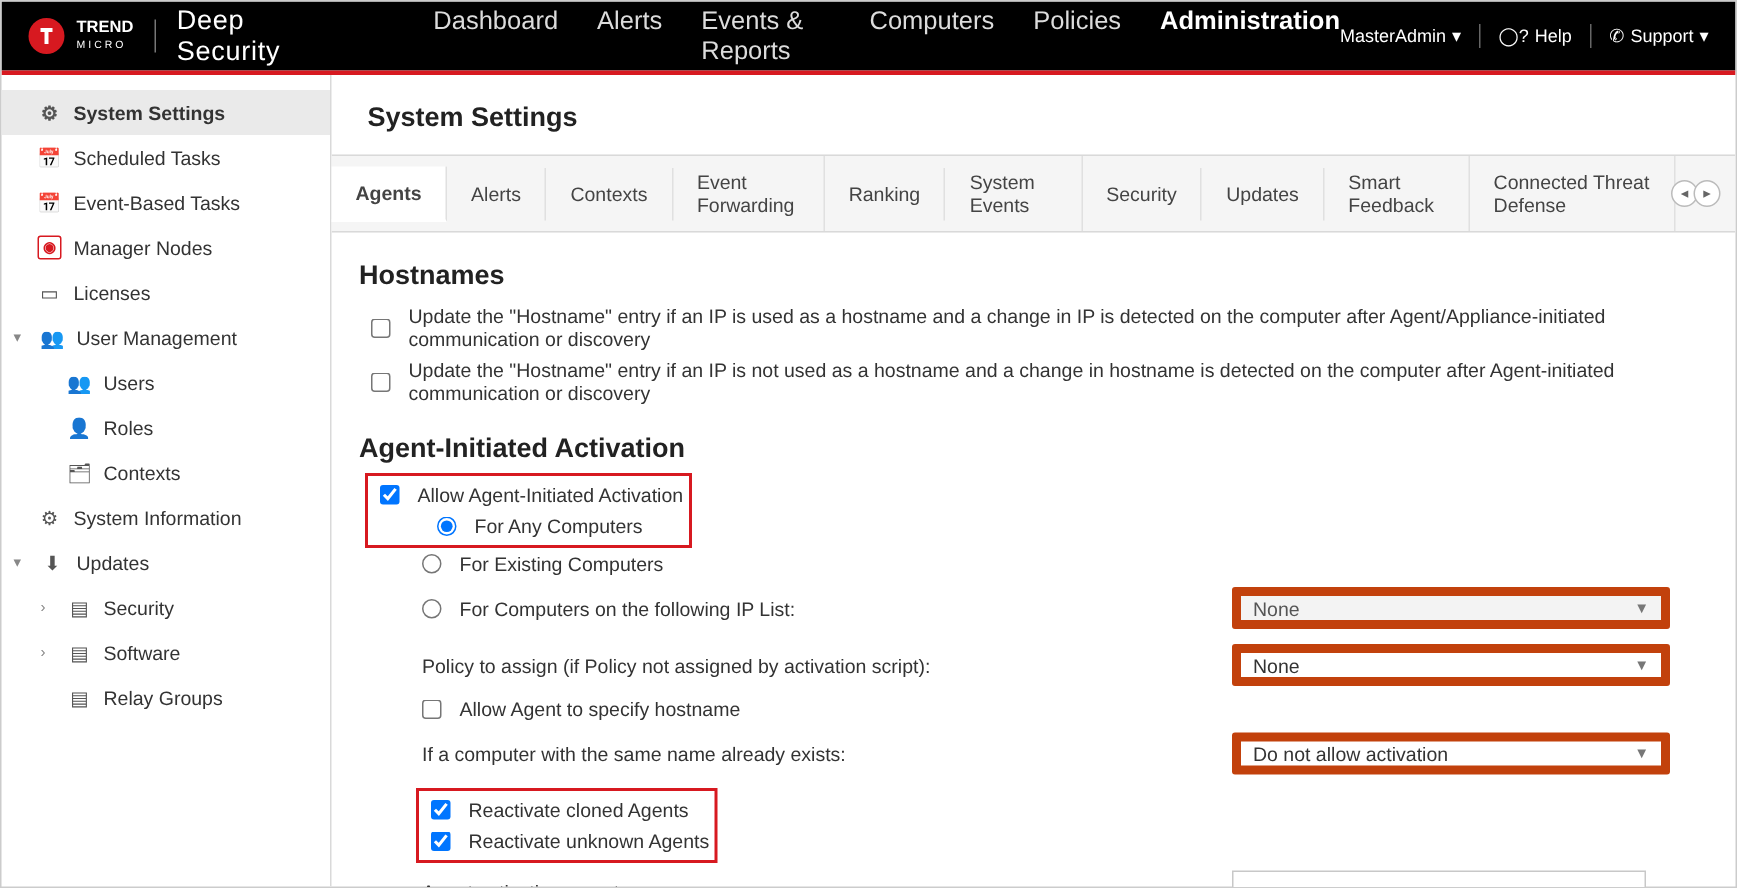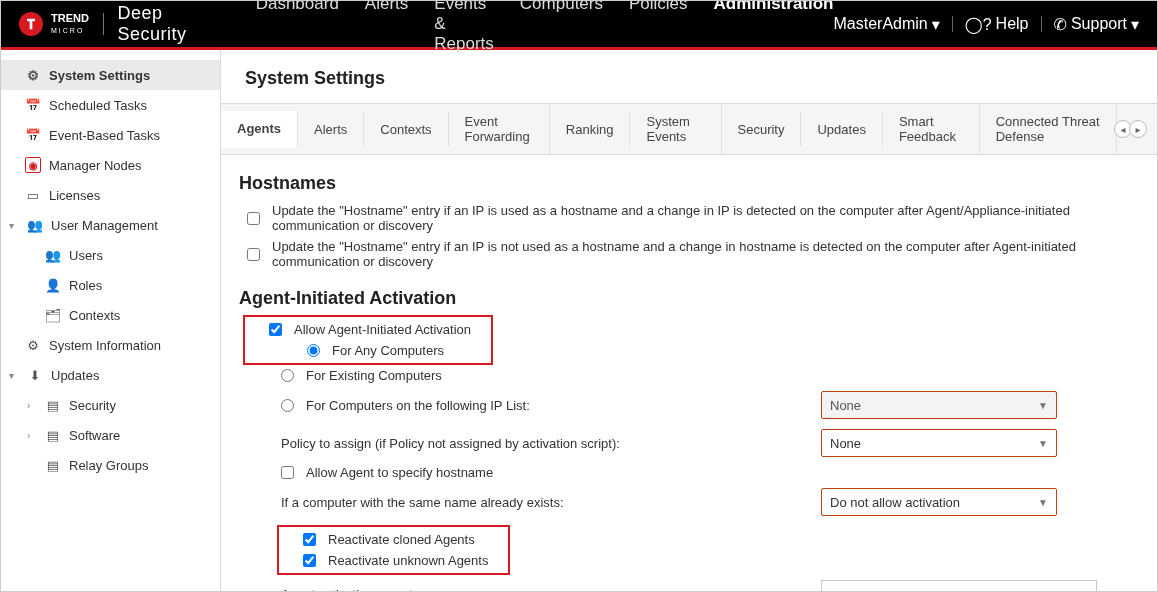--- a/index.html
+++ b/index.html
@@ -8,21 +8,21 @@
 .logo { display:flex; align-items:center; gap:8px; }
 .logo-ball { width:24px; height:24px; border-radius:50%; background:#d71920; display:flex; align-items:center; justify-content:center; }
 .logo-ball svg{ width:16px; height:16px; }
 .logo-trend { font-weight:bold; font-size:11px; line-height:1; color:#fff;}
 .logo-trend small{ font-size:7px; font-weight:normal; letter-spacing:2px;}
 .vbar { width:1px; height:22px; background:#777; margin:0 14px;}
 .product { color:#fff; font-size:18px; font-weight:300; letter-spacing:0.5px;}
 .nav { display:flex; gap:26px; margin-left:60px;}
 .nav a { color:#dcdcdc; font-size:17px; cursor:pointer;}
 .nav a.active{ color:#fff; font-weight:bold;}
-.topright{ margin-left:auto; display:flex; align-items:center; gap:12px; color:#fff; font-size:16px;}
+.topright{ margin-left:auto; display:flex; align-items:center; gap:12px; color:#fff; font-size:12px;}
 .topright span{ cursor:pointer; display:flex; align-items:center; gap:4px;}
 .tr-sep{ width:1px; height:16px; background:#666;}
 .redline{ height:3px; background:#d71920;}
 .main { display:flex; height:calc(100% - 49px); }
 .sidebar { width:220px; border-right:1px solid #d9d9d9; padding-top:10px; font-size:13px; color:#333; overflow:hidden;}
 .sb-item{ display:flex; align-items:center; gap:8px; padding:7px 12px 7px 24px; cursor:pointer;}
 .sb-item.active{ background:#eaeaea; font-weight:bold;}
 .sb-item.sub1{ padding-left:44px;}
 .sb-item.sub2{ padding-left:44px;}
 .sb-item.group{ padding-left:8px;}
@@ -35,24 +35,24 @@
 .tab{ padding:10px 16px; cursor:pointer; border-right:1px solid #e0e0e0;}
 .tab.active{ background:#fff; font-weight:bold; border-bottom:2px solid #fff; margin-bottom:-1px;}
 .tabnav{ margin-left:auto; display:flex; gap:0; padding-right:10px;}
 .tabnav div{ width:18px; height:18px; border:1px solid #bbb; border-radius:50%; display:flex; align-items:center; justify-content:center; font-size:10px; color:#666; cursor:pointer; margin-left:-3px; background:#fff;}
 .pane{ flex:1; overflow-y:auto; padding:8px 18px 20px; font-size:13px; color:#333;}
 .sec-h{ font-weight:bold; font-size:18px; margin:10px 0 6px; color:#222;}
 .row{ display:flex; align-items:center; gap:12px; padding:3px 0 3px 8px;}
 .row input[type=checkbox], .row input[type=radio]{ margin:0;}
 .row label{ color:#333;}
 .indent1{ padding-left:42px;}
-.redbox{ border:2px solid #d71920; padding:2px 20px; margin-left:4px;}
+.redbox{ border:2px solid #d71920; padding:2px 4px; margin-left:4px;}
 .row-split{ display:flex; align-items:center; padding:5px 0 5px 42px;}
 .row-split .lab{ flex:0 0 540px;}
-.sel{ width:236px; height:28px; border:1px solid #c2410c; background:#f3f3f3; padding:0 8px; color:#555; display:flex; align-items:center; justify-content:space-between; border-radius:2px; font-size:13px; cursor:pointer;}
+.sel{ width:292px; height:28px; border:6px solid #c2410c; background:#f3f3f3; padding:0 8px; color:#555; display:flex; align-items:center; justify-content:space-between; border-radius:2px; font-size:13px; cursor:pointer;}
 .sel.white{ background:#fff; color:#333;}
 .sel .car{ color:#777; font-size:10px;}
 .txtin{ width:276px; height:28px; border:1px solid #c8c8c8; padding:0 6px; font-size:13px;}
 </style>
 </head>
 <body>
 
 <div class="topbar">
   <div class="logo">
     <div class="logo-ball">

